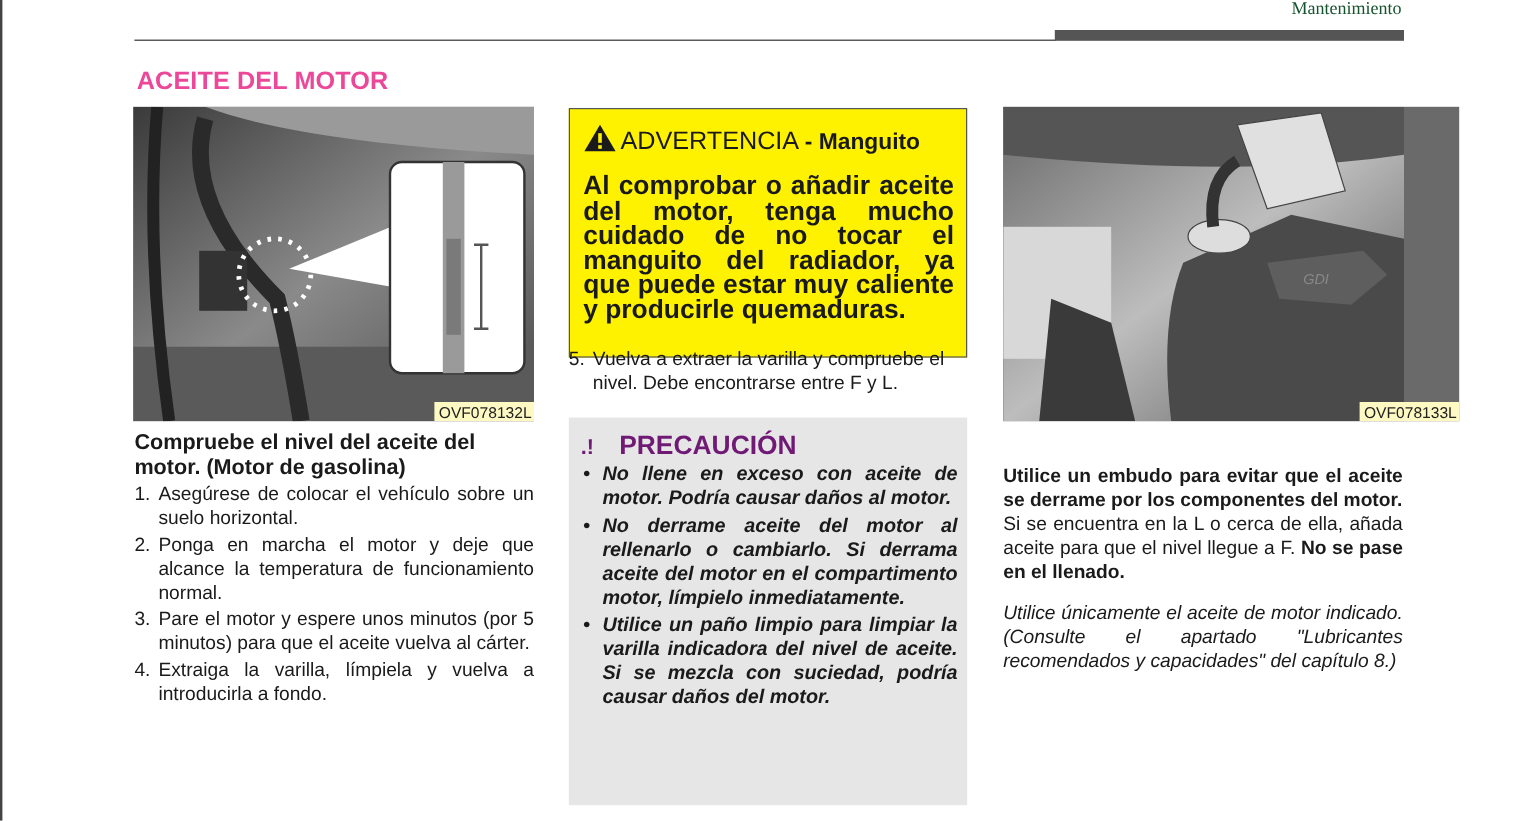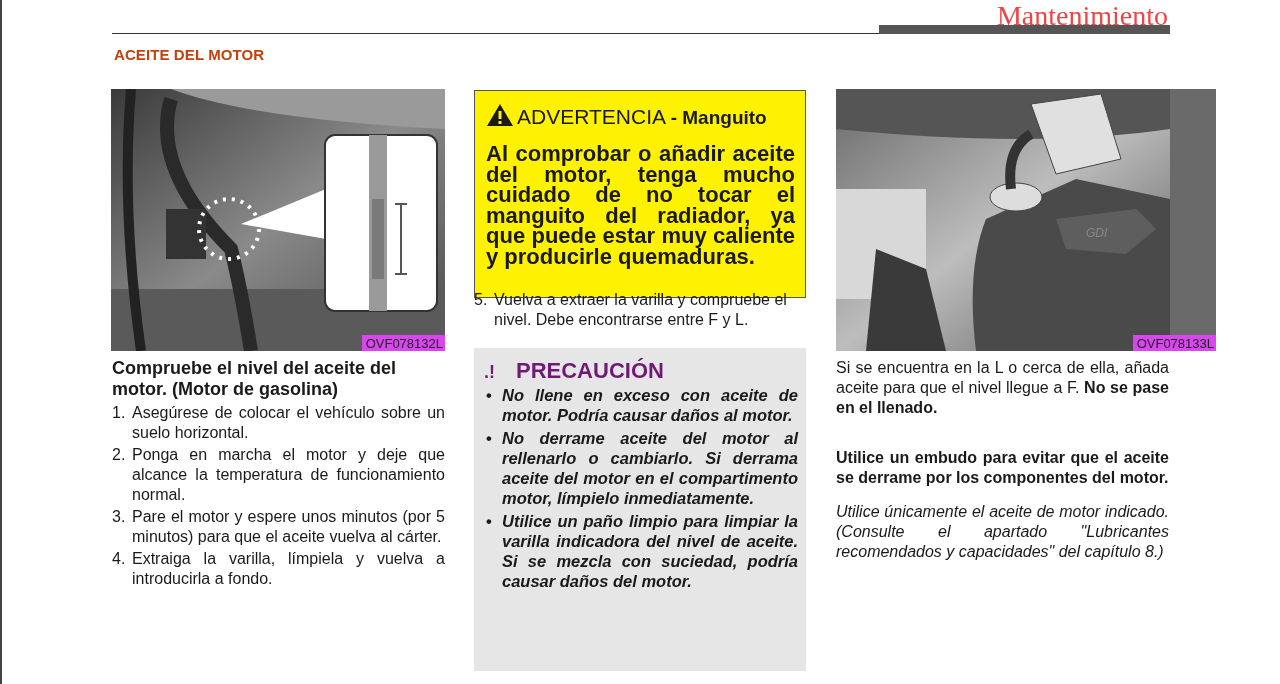--- a/index.html
+++ b/index.html
@@ -4,35 +4,35 @@
   <style>
     html, body { margin: 0; padding: 0; }
     body {
       width: 1280px; height: 684px; overflow: hidden;
       background: #ffffff; position: relative;
       font-family: "Liberation Sans", sans-serif; color: #1a1a1a;
     }
     .left-edge { position: absolute; left: 0; top: 0; width: 2px; height: 684px; background: #444; }
     .header-title {
       position: absolute; right: 112px; top: 0px;
-      font-family: "Liberation Serif", serif; font-size: 28px; color: #ef4444; margin-left: 43px;
+      font-family: "Liberation Serif", serif; font-size: 15px; color: #14532d; margin-left: 43px;
     }
     .header-line-thin { position: absolute; left: 112px; top: 33px; width: 768px; height: 1px; background: #333; }
     .header-line-thick { position: absolute; left: 879px; top: 25px; width: 291px; height: 9px; background: #555; }
 
     .section-title {
-      position: absolute; left: 114px; top: 46px;
-      font-size: 15px; font-weight: bold; color: #c2410c; letter-spacing: 0.1px;
+      position: absolute; left: 114px; top: 56px;
+      font-size: 21px; font-weight: bold; color: #ec4899; letter-spacing: 0.1px;
     }
 
     .figure {
       position: absolute; overflow: hidden; background: #6a6a6a;
     }
     .fig-label {
-      position: absolute; right: 0; bottom: 0; background: #d946ef;
+      position: absolute; right: 0; bottom: 0; background: #fef9c3;
       font-size: 13px; color: #222; padding: 1px 2px 0 4px; line-height: 15px;
     }
     .col { position: absolute; font-size: 16px; line-height: 20px; }
     .justify { text-align: justify; }
 
     .subhead { font-weight: bold; font-size: 18px; line-height: 21px; margin: 0 0 3px 0; }
     ol.steps { margin: 0; padding: 0; list-style: none; }
     ol.steps li { position: relative; padding-left: 20px; text-align: justify; margin-bottom: 2px; }
     ol.steps li .num { position: absolute; left: 0; top: 0; }
 
@@ -151,19 +151,19 @@
     <text x="250" y="148" font-family="Liberation Sans, sans-serif" font-size="12" font-style="italic" fill="#888">GDI</text>
     <ellipse cx="180" cy="108" rx="26" ry="14" fill="#ddd" stroke="#444"></ellipse>
     <path d="M175 100 Q170 60 195 45" stroke="#333" stroke-width="10" fill="none"></path>
     <path d="M195 15 L265 5 L285 70 L220 85 Z" fill="#e0e0e0" stroke="#444"></path>
     <path d="M40 160 L90 180 L110 262 L30 262 Z" fill="#3a3a3a"></path>
   </svg>
   <div class="fig-label">OVF078133L</div>
 </div>
 
 <div class="col" style="left:836px; top:358px; width:333px;">
+  <div class="justify" style="font-weight:bold; margin-top:30px;">Utilice un embudo para evitar que el aceite se derrame por los componentes del motor.</div>
   <div class="justify">
     <span>Si se encuentra en la L o cerca de ella, añada aceite para que el nivel llegue a F.</span>
     <b>No se pase en el llenado.</b>
   </div>
-  <div class="justify" style="font-weight:bold; margin-top:30px;">Utilice un embudo para evitar que el aceite se derrame por los componentes del motor.</div>
   <div class="justify" style="font-style:italic; margin-top:14px;">Utilice únicamente el aceite de motor indicado. (Consulte el apartado "Lubricantes recomendados y capacidades" del capítulo 8.)</div>
 </div>
 
 </body></html>

